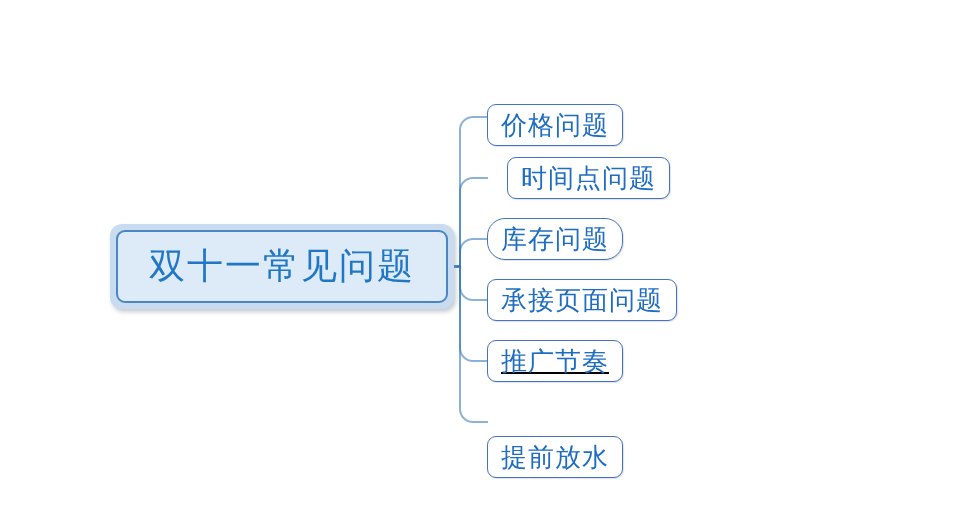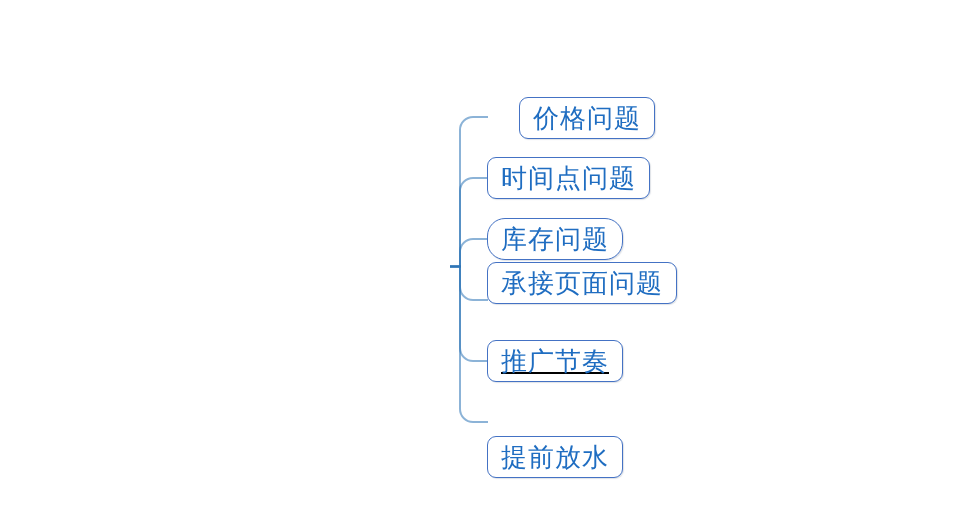--- a/index.html
+++ b/index.html
@@ -83,32 +83,37 @@
 <div id="canvas">
   <svg id="connectors" viewBox="0 0 956 529" xmlns="http://www.w3.org/2000/svg">
       <path d="M 450 266.5 H 460 V 130 A 13 13 0 0 1 473 117 H 488" fill="none" stroke="#2e75b6" stroke-opacity="0.55" stroke-width="2"></path>
       <path d="M 450 266.5 H 460 V 191 A 13 13 0 0 1 473 178 H 488" fill="none" stroke="#2e75b6" stroke-opacity="0.55" stroke-width="2"></path>
       <path d="M 450 266.5 H 460 V 252 A 13 13 0 0 1 473 239 H 488" fill="none" stroke="#2e75b6" stroke-opacity="0.55" stroke-width="2"></path>
       <path d="M 450 266.5 H 460 V 287 A 13 13 0 0 0 473 300 H 488" fill="none" stroke="#2e75b6" stroke-opacity="0.55" stroke-width="2"></path>
       <path d="M 450 266.5 H 460 V 348 A 13 13 0 0 0 473 361 H 488" fill="none" stroke="#2e75b6" stroke-opacity="0.55" stroke-width="2"></path>
       <path d="M 450 266.5 H 460 V 409 A 13 13 0 0 0 473 422 H 488" fill="none" stroke="#2e75b6" stroke-opacity="0.55" stroke-width="2"></path>
     </svg>
 
+  <div class="root-halo">
+    <div class="root-node">
+      <span>双十一常见问题</span>
+    </div>
+  </div>
 
   <div id="children">
-      <div class="child" style="top: 97px; margin-left: 32px;">
+      <div class="child" style="top: 104px;">
         <span>价格问题</span>
       </div>
-      <div class="child" style="top: 157px;">
+      <div class="child" style="top: 157px; margin-left: 20px;">
         <span>时间点问题</span>
       </div>
       <div class="child" style="top: 218px; border-radius: 18px;">
         <span>库存问题</span>
       </div>
-      <div class="child" style="top: 262px;">
+      <div class="child" style="top: 279px;">
         <span>承接页面问题</span>
       </div>
       <div class="child" style="top: 340px; text-decoration: underline;">
         <span>推广节奏</span>
       </div>
       <div class="child" style="top: 401px; margin-top: 35px;">
         <span>提前放水</span>
       </div>
     </div>
 </div>

